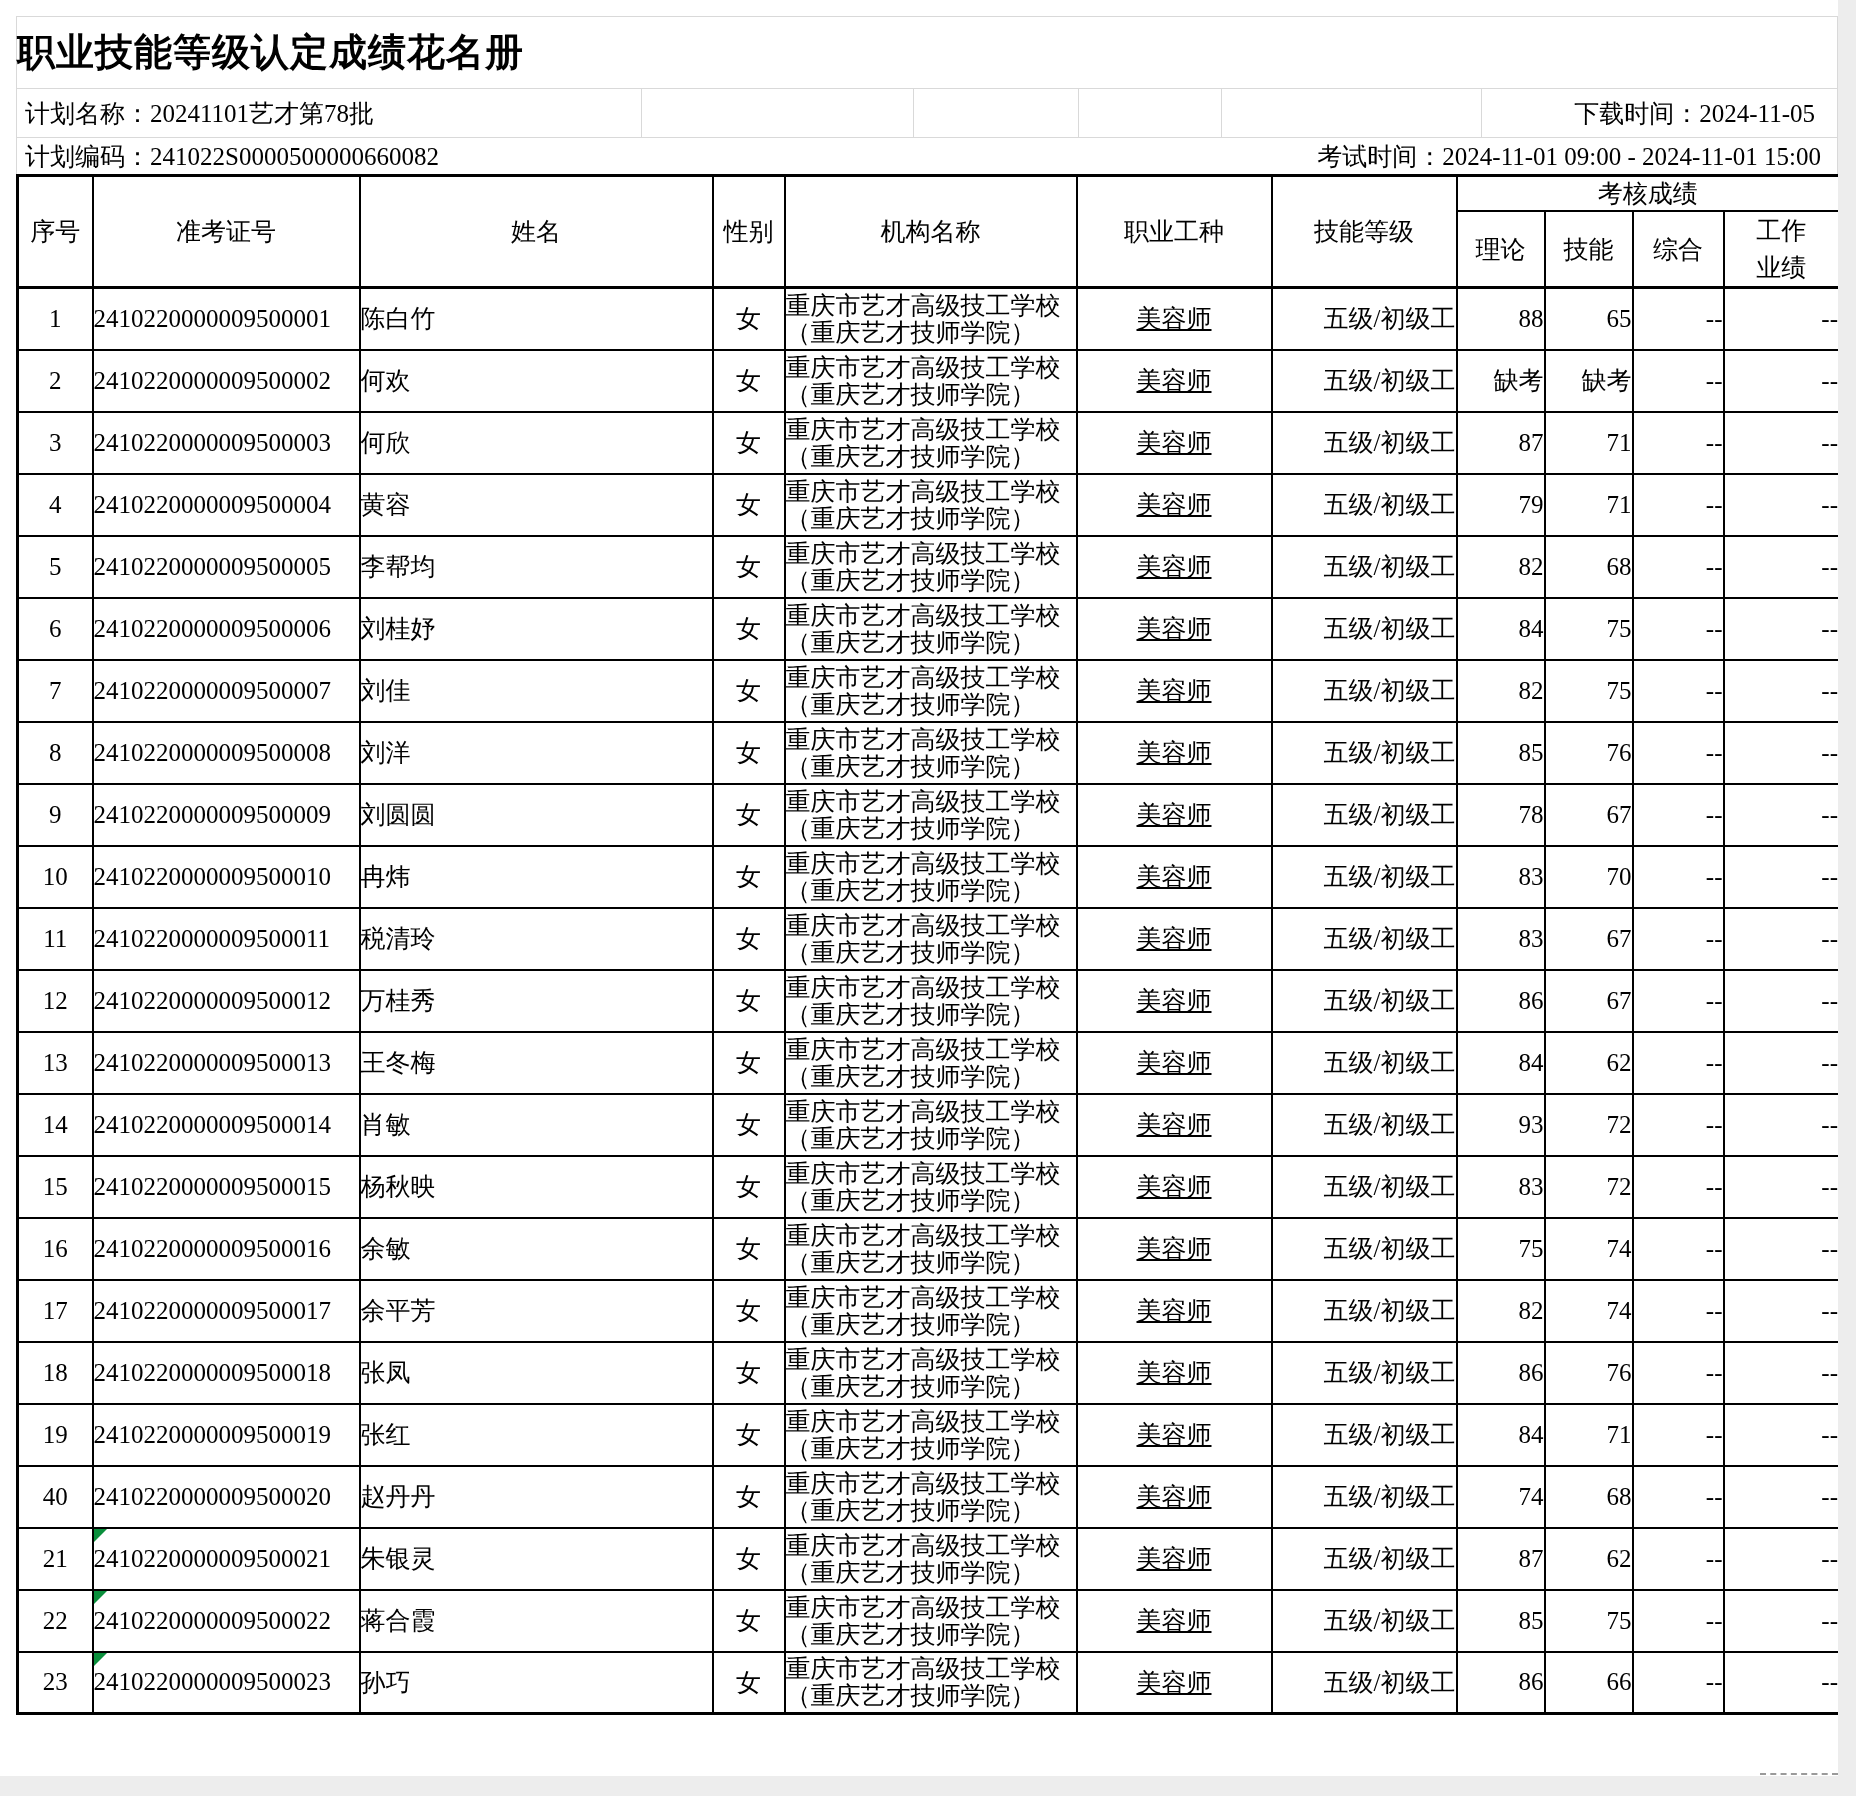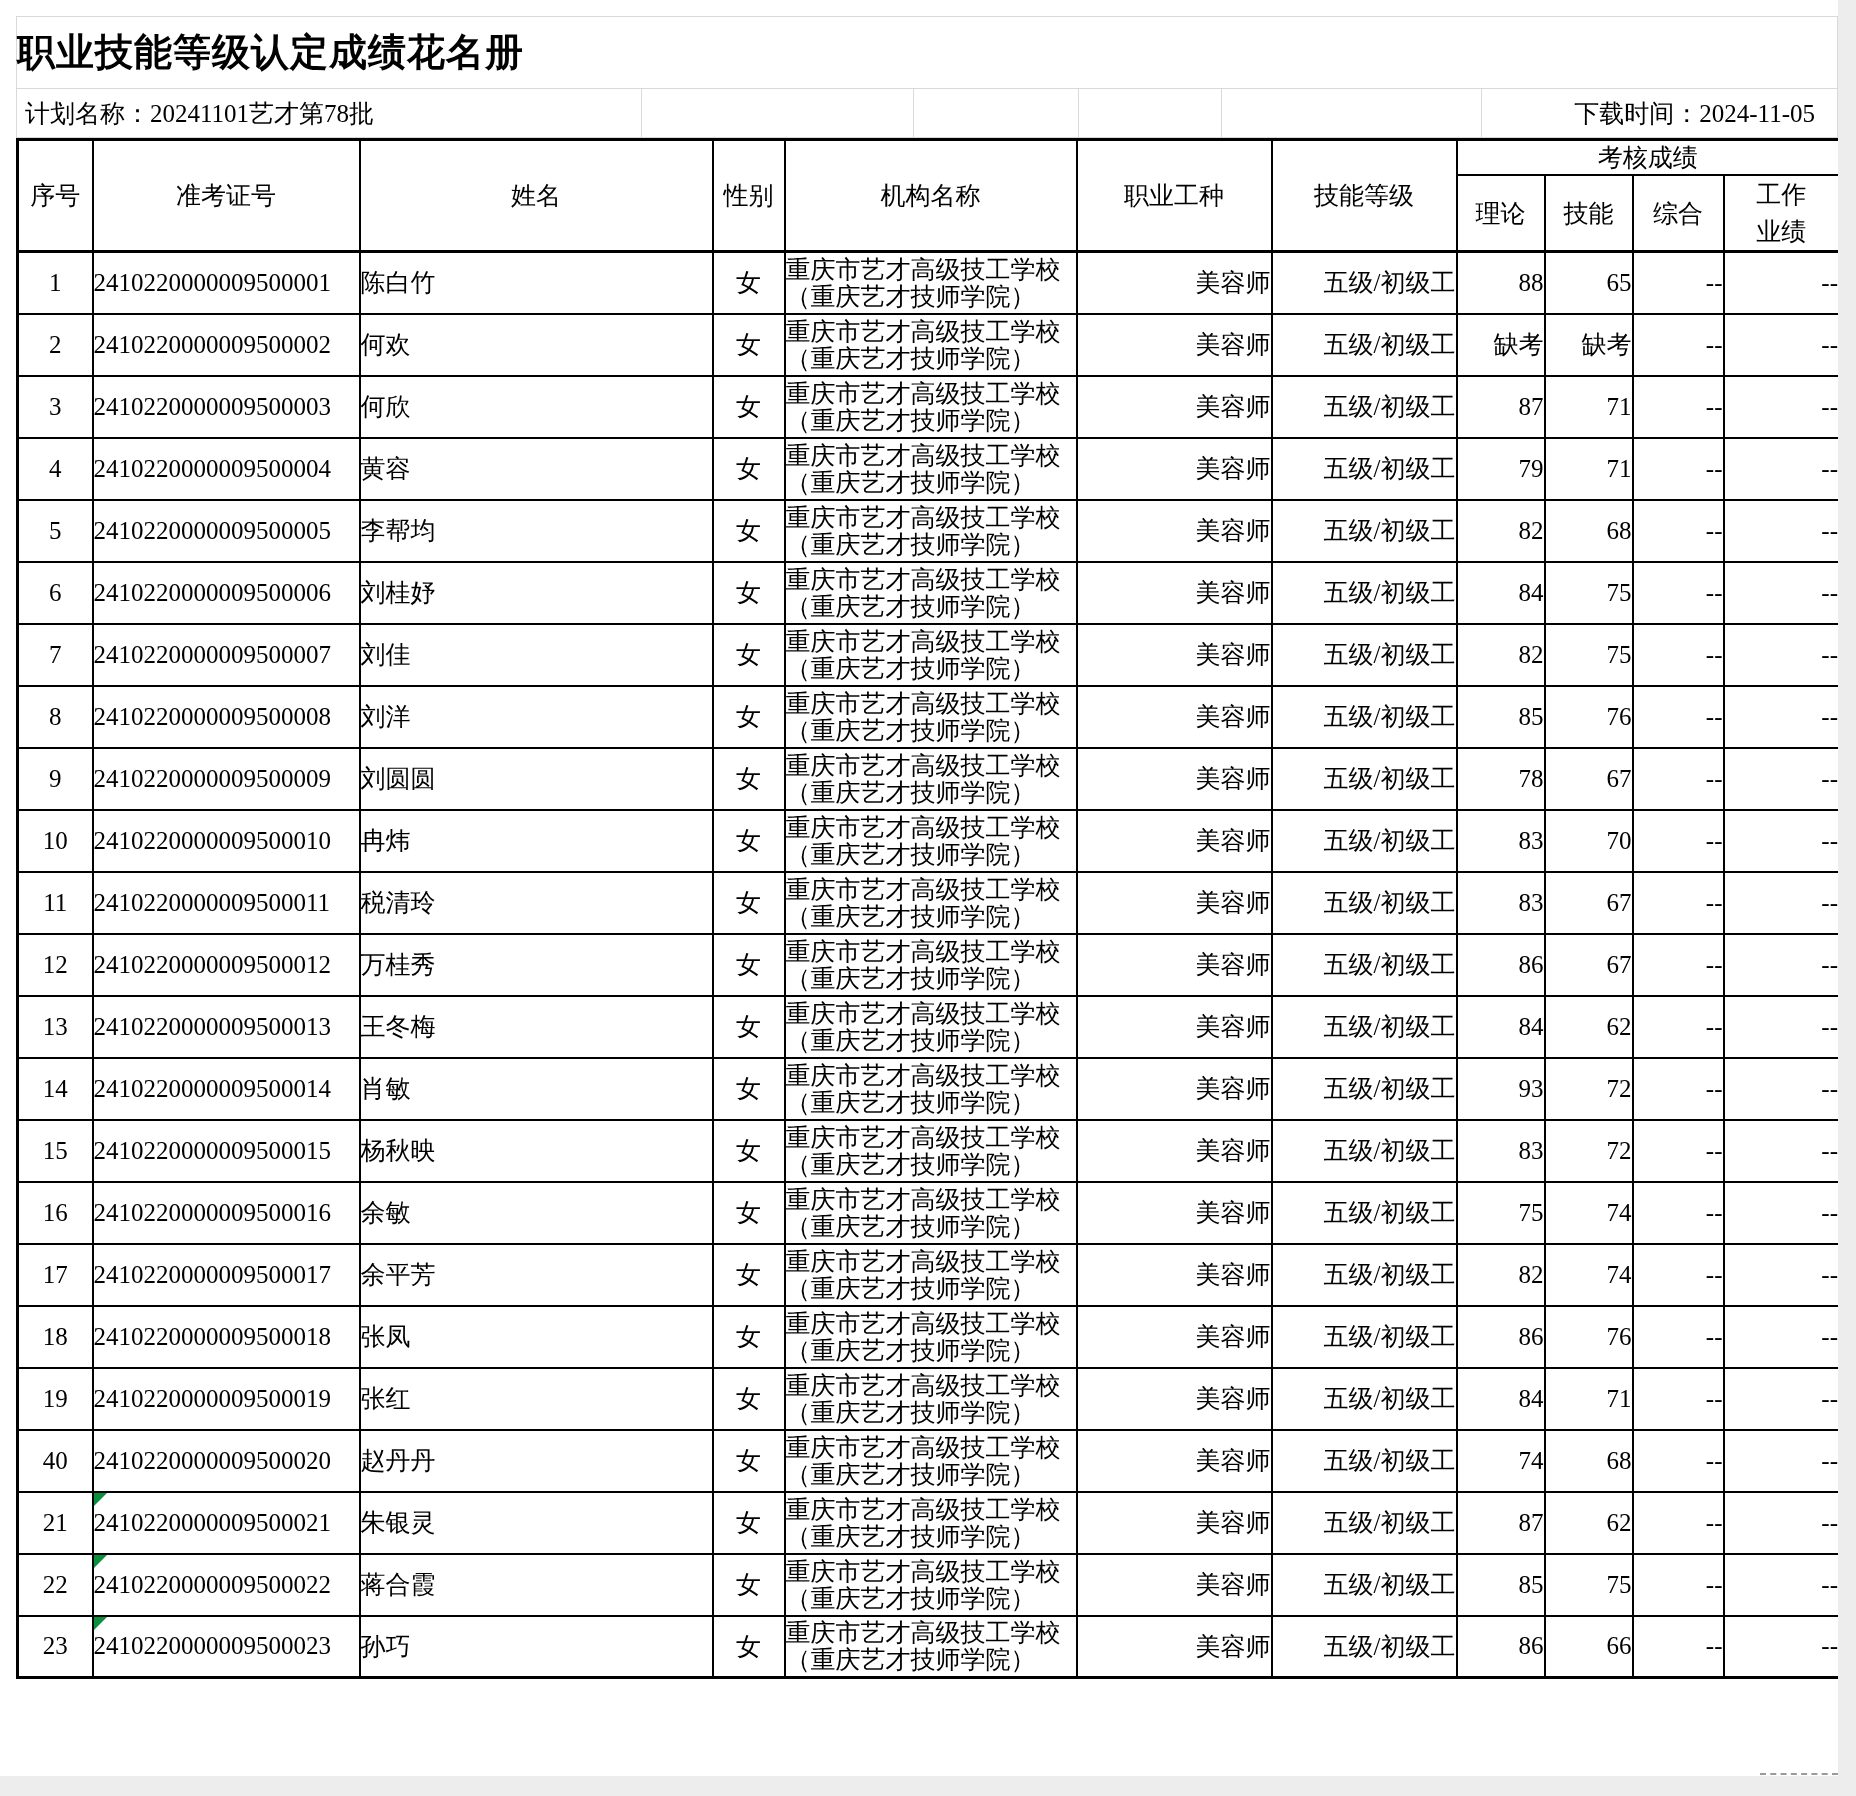--- a/index.html
+++ b/index.html
@@ -34,21 +34,21 @@
   .roster tr.h1 th.group{height:30px;}
   .roster tr.h2 th{height:30px;}
   .work-head{white-space:pre-line;line-height:37px;margin-left:19px;}
   .roster tbody tr{height:62px;}
   .roster tbody td{vertical-align:middle;font-size:25px;}
   .c-no{text-align:center;}
   .c-ticket{text-align:left;padding-left:18px;position:relative;}
   .c-name{text-align:left;padding-left:8px;margin-left:16px;}
   .c-gender{text-align:center;}
   .c-org{text-align:left;padding-left:6px;font-size:23px;line-height:27px;white-space:pre-line;}
-  .c-occ{text-align:right;padding-left:8px;}
+  .c-occ{text-align:center;padding-left:8px;text-decoration:underline;}
   .c-level{text-align:right;}
   .c-score{text-align:right;padding-right:8px;}
   .c-work{padding-right:10px;}
   .tri{position:absolute;left:0;top:0;width:0;height:0;
     border-top:13px solid #0a8f3c;border-right:13px solid transparent;}
 </style>
 </head>
 <body>
 
 <div class="canvas">
@@ -59,20 +59,24 @@
         <span>职业技能等级认定成绩花名册</span>
       </div>
       <div class="info-row r1">
         <span class="vline v1"></span>
         <span class="vline v2"></span>
         <span class="vline v3"></span>
         <span class="vline v4"></span>
         <span class="vline v5"></span>
         <span class="info-left">计划名称：20241101艺才第78批</span>
         <span class="info-right">下载时间：2024-11-05</span>
+      </div>
+      <div class="info-row r2">
+        <span class="info-left">计划编码：241022S0000500000660082</span>
+        <span class="info-right">考试时间：2024-11-01 09:00 - 2024-11-01 15:00</span>
       </div>
     </div>
 
     <table class="roster">
       <colgroup>
         <col style="width:75px">
           <col style="width:267px">
           <col style="width:353px">
         <col style="width:72px">
           <col style="width:292px">

